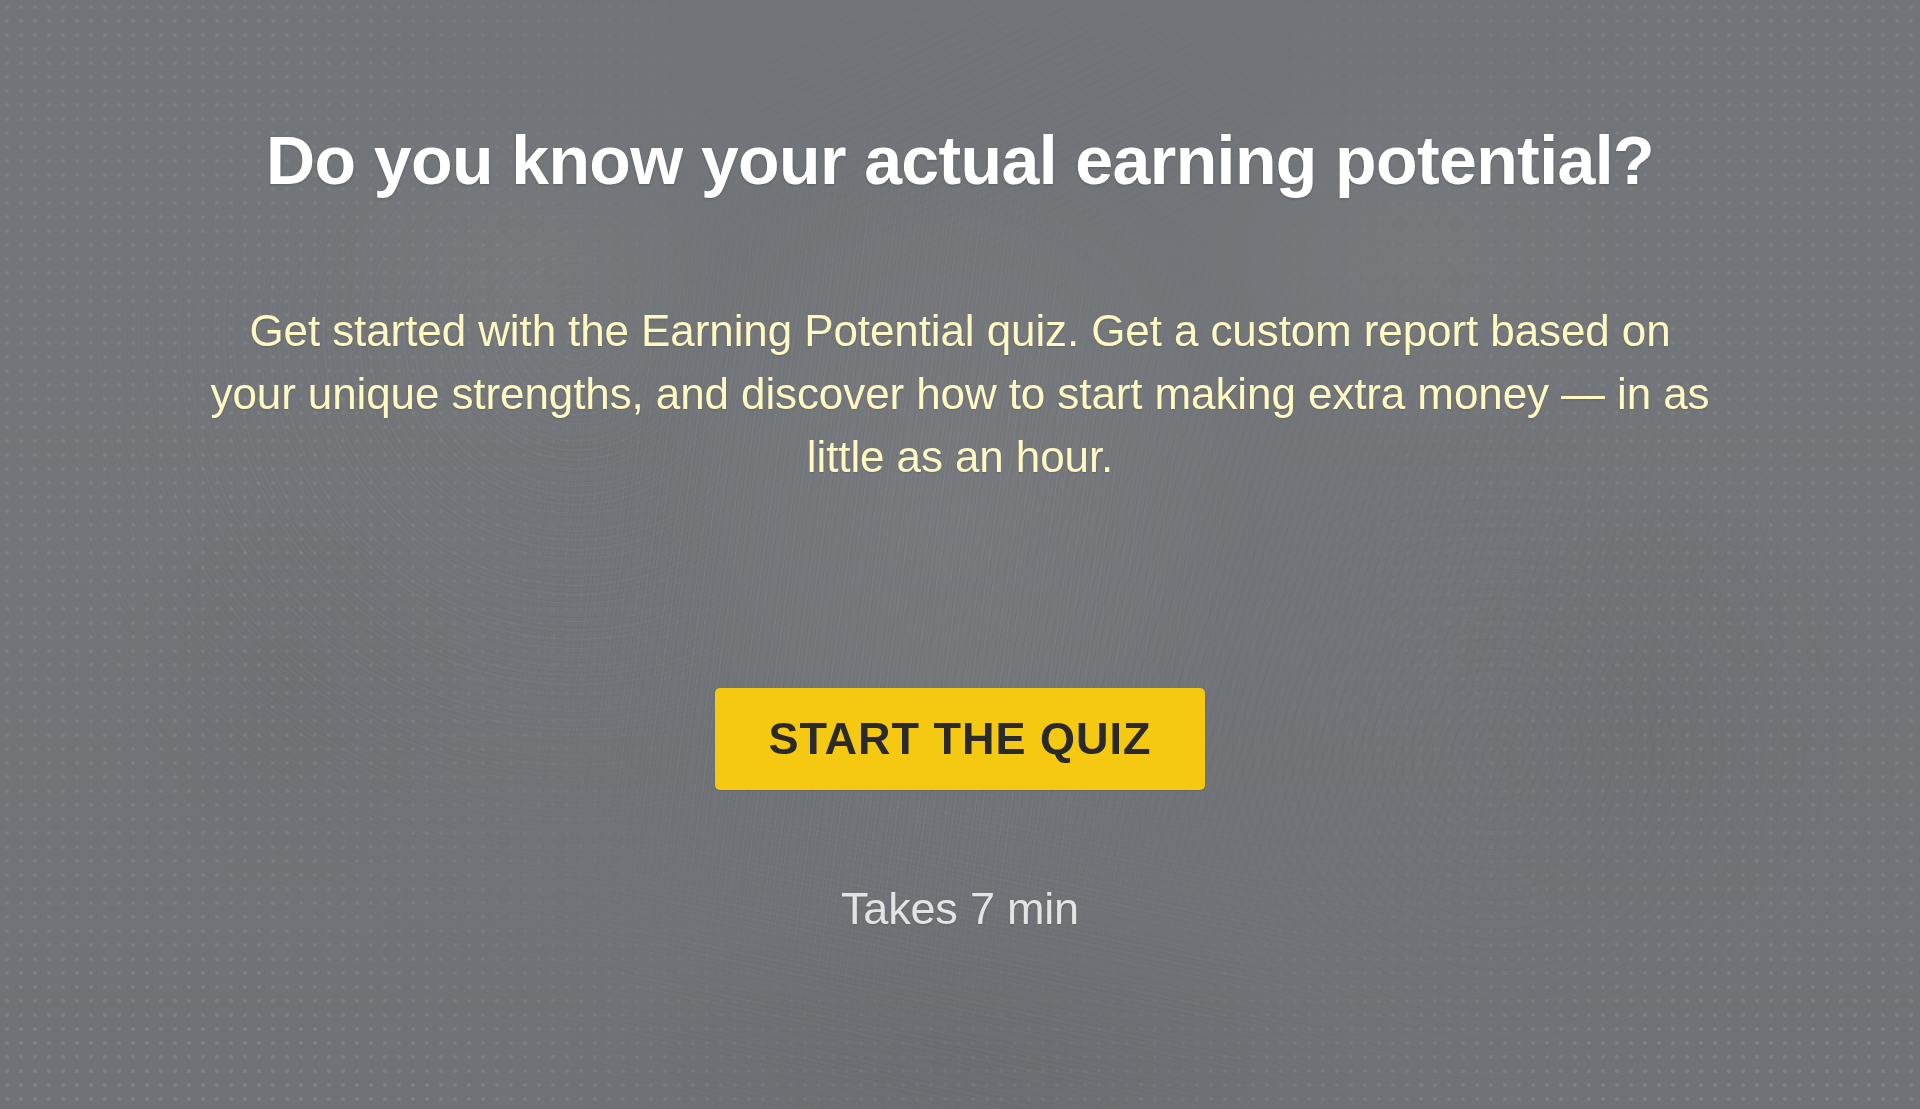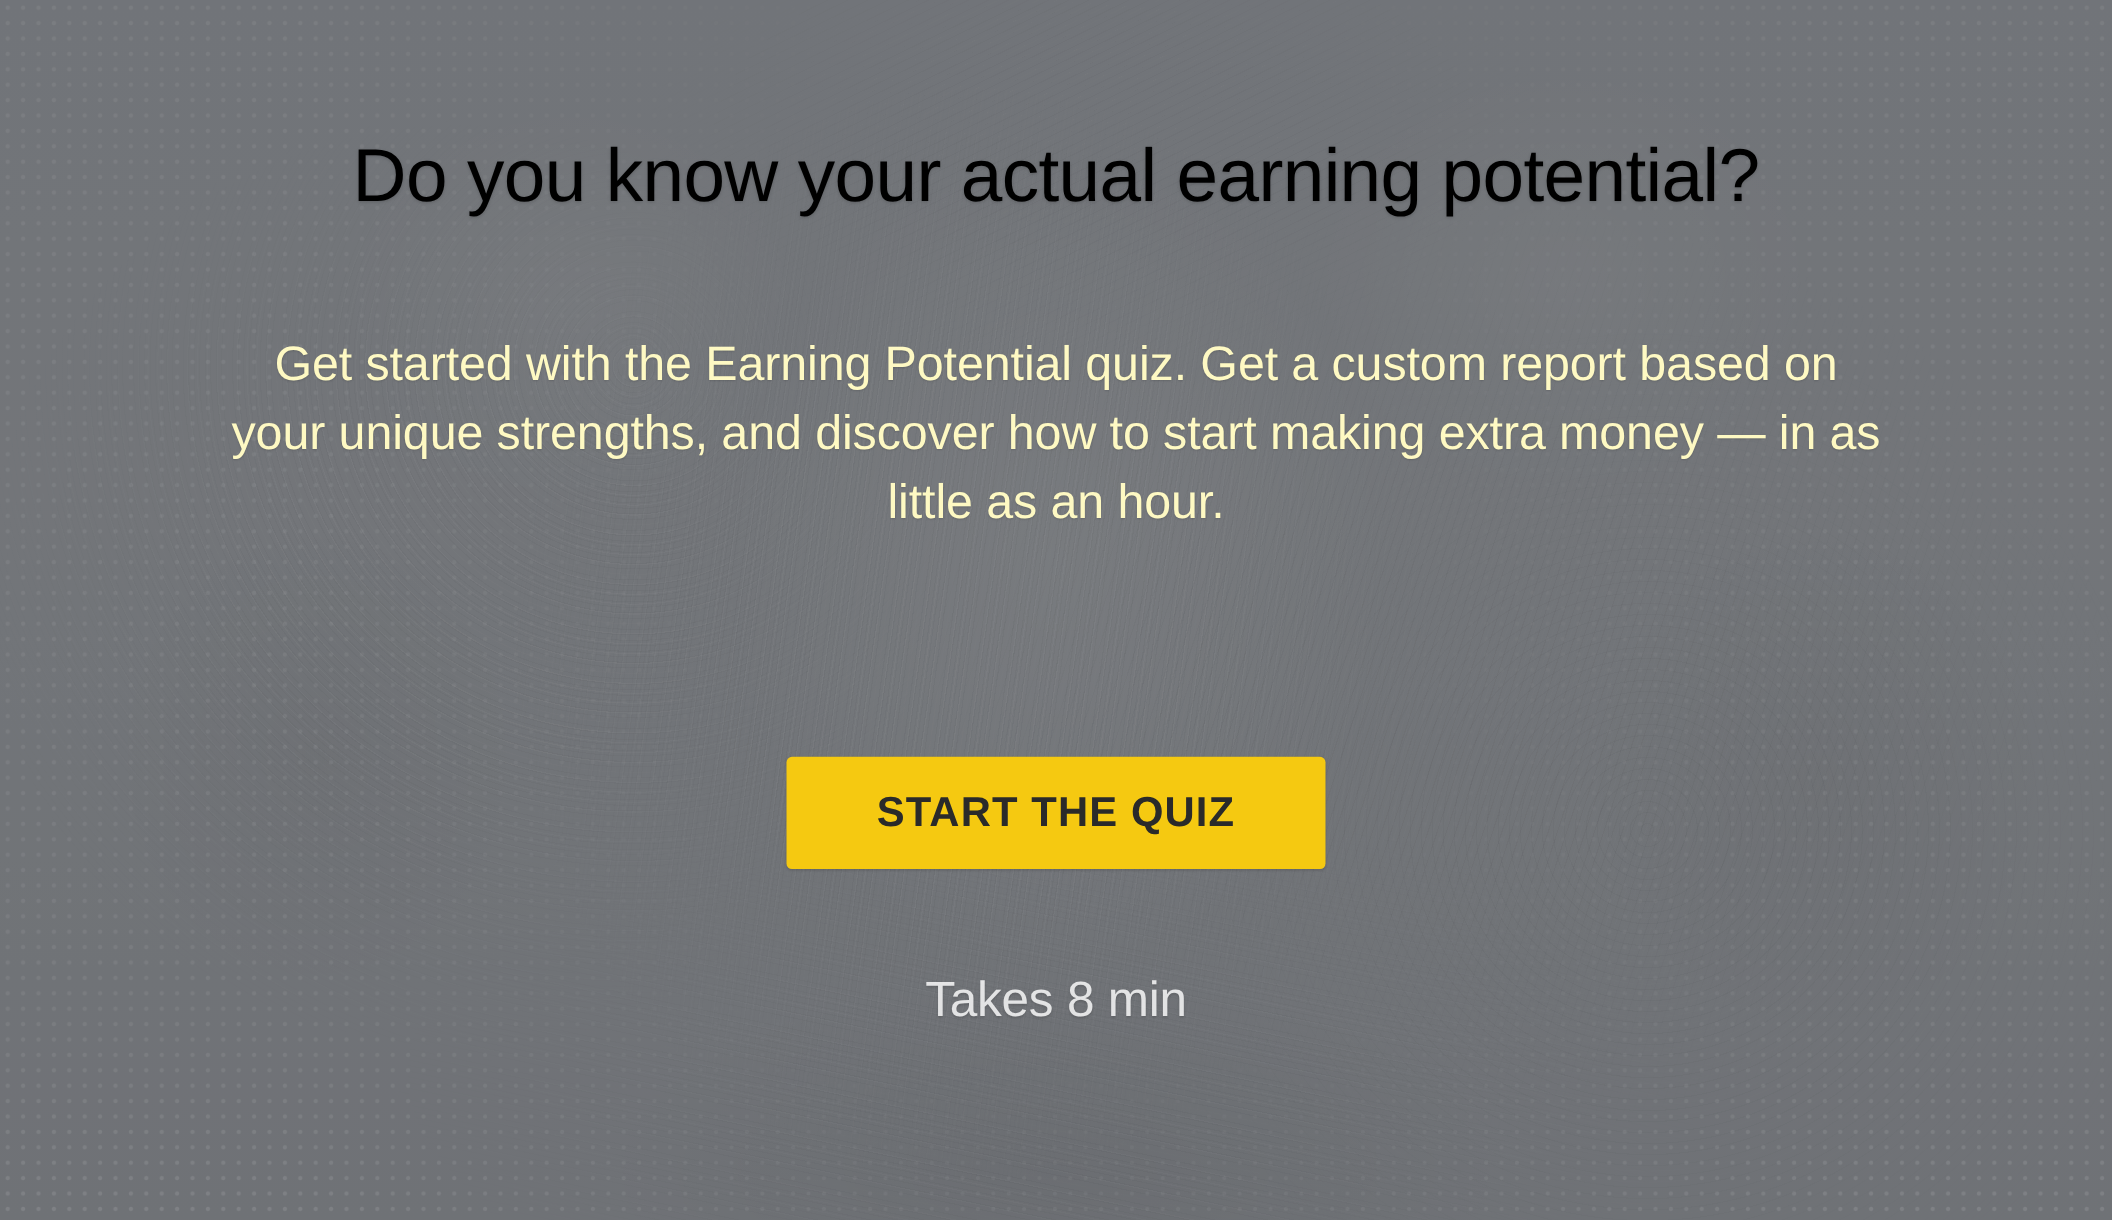--- a/index.html
+++ b/index.html
@@ -158,23 +158,23 @@
   .headline {
     margin: 0;
     padding: 0;
     position: absolute;
     top: 122px;
     left: 50%;
     transform: translateX(-50%);
     width: 1620px;
     font-size: 68px;
     line-height: 1.12;
-    font-weight: 400;
+    font-weight: 700;
     letter-spacing: -0.6px;
-    color: #000000;
+    color: #ffffff;
     text-shadow: 0 1px 3px rgba(0,0,0,.18);
   }
 
   .subcopy {
     margin: 0;
     padding: 0;
     position: absolute;
     top: 300px;
     left: 50%;
     transform: translateX(-50%);
@@ -201,21 +201,21 @@
     align-items: center;
     justify-content: center;
     min-width: 490px;
     height: 102px;
     padding: 0 44px;
     border: none;
     border-radius: 5px;
     background: #f5c911;
     color: #2a2a2a;
     font-family: "Liberation Sans", sans-serif;
-    font-size: 38px;
+    font-size: 45px;
     font-weight: 700;
     letter-spacing: 1.0px;
     text-transform: uppercase;
     cursor: pointer;
     box-shadow: 0 1px 2px rgba(0,0,0,.10);
   }
 
   .footnote {
     position: absolute;
     top: 880px;
@@ -249,16 +249,16 @@
   <div class="content">
 
     <h1 class="headline">Do you know your actual earning potential?</h1>
 
     <p class="subcopy">Get started with the Earning Potential quiz. Get a custom report based on your unique strengths, and discover how to start making extra money — in as little as an hour.</p>
 
     <div class="cta-wrap">
       <button class="cta-button" type="button">START THE QUIZ</button>
     </div>
 
-    <div class="footnote">Takes 8 min</div>
+    <div class="footnote">Takes 7 min</div>
 
   </div>
 </div>
 
 </body></html>

